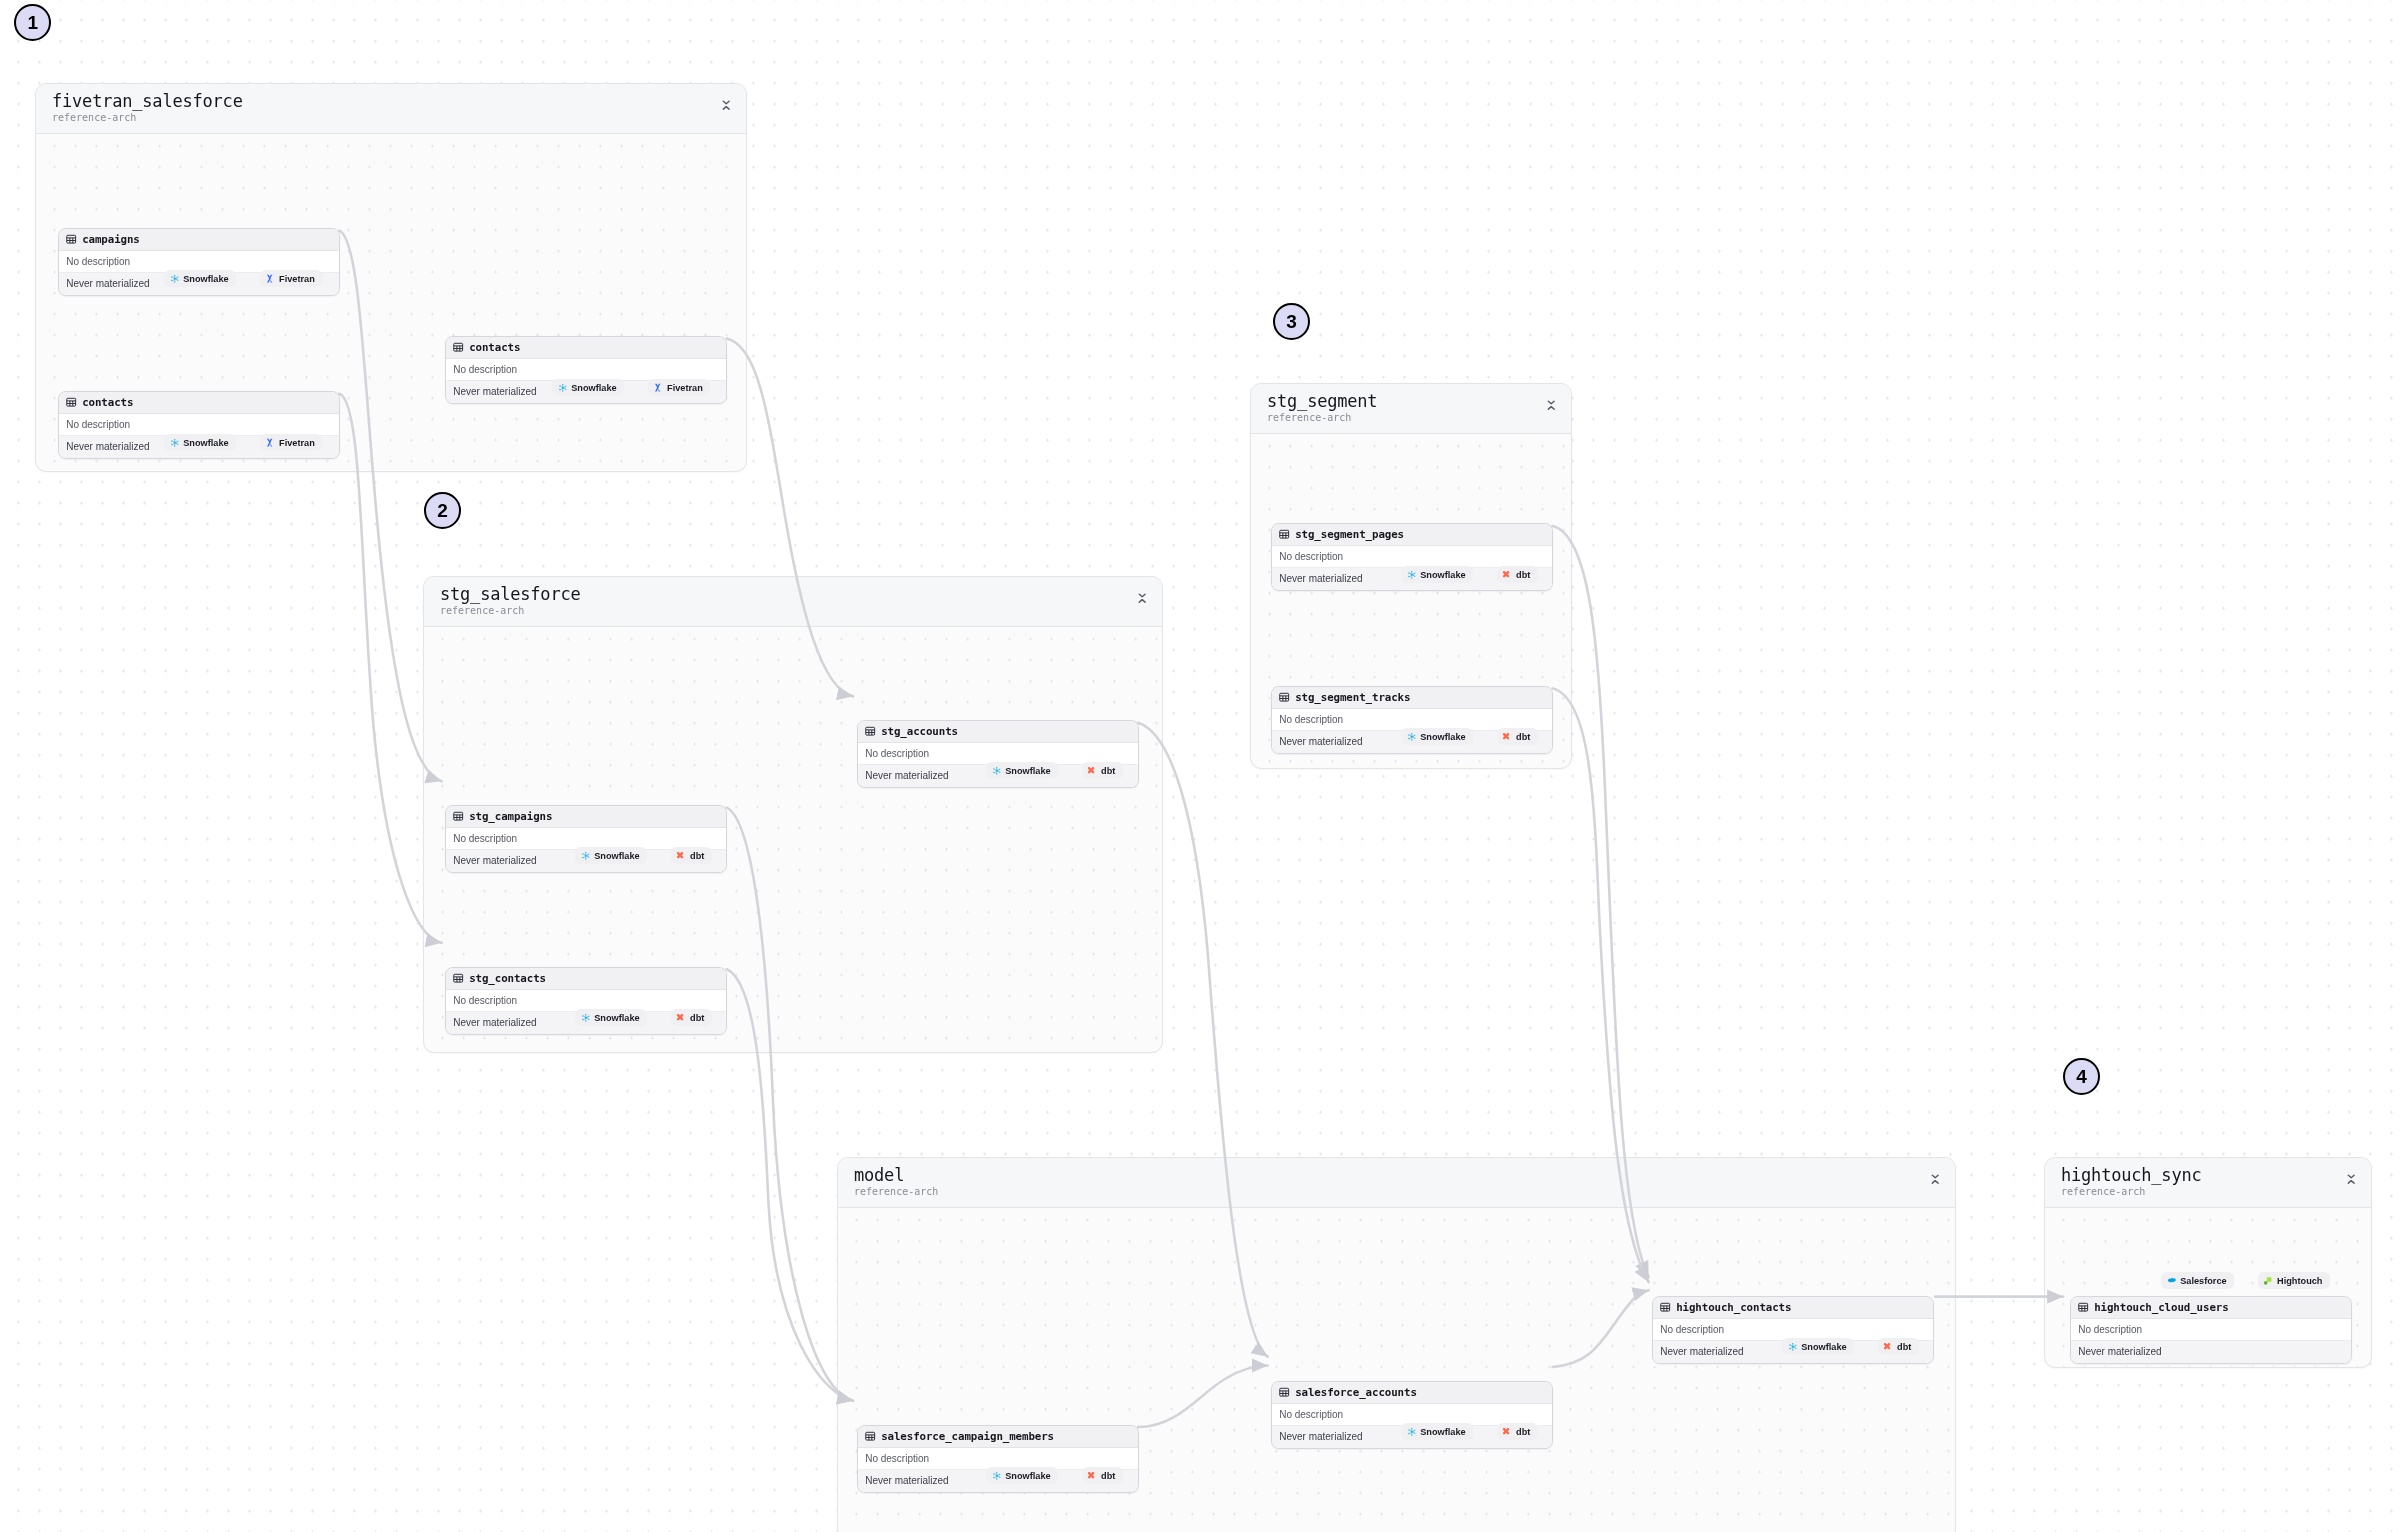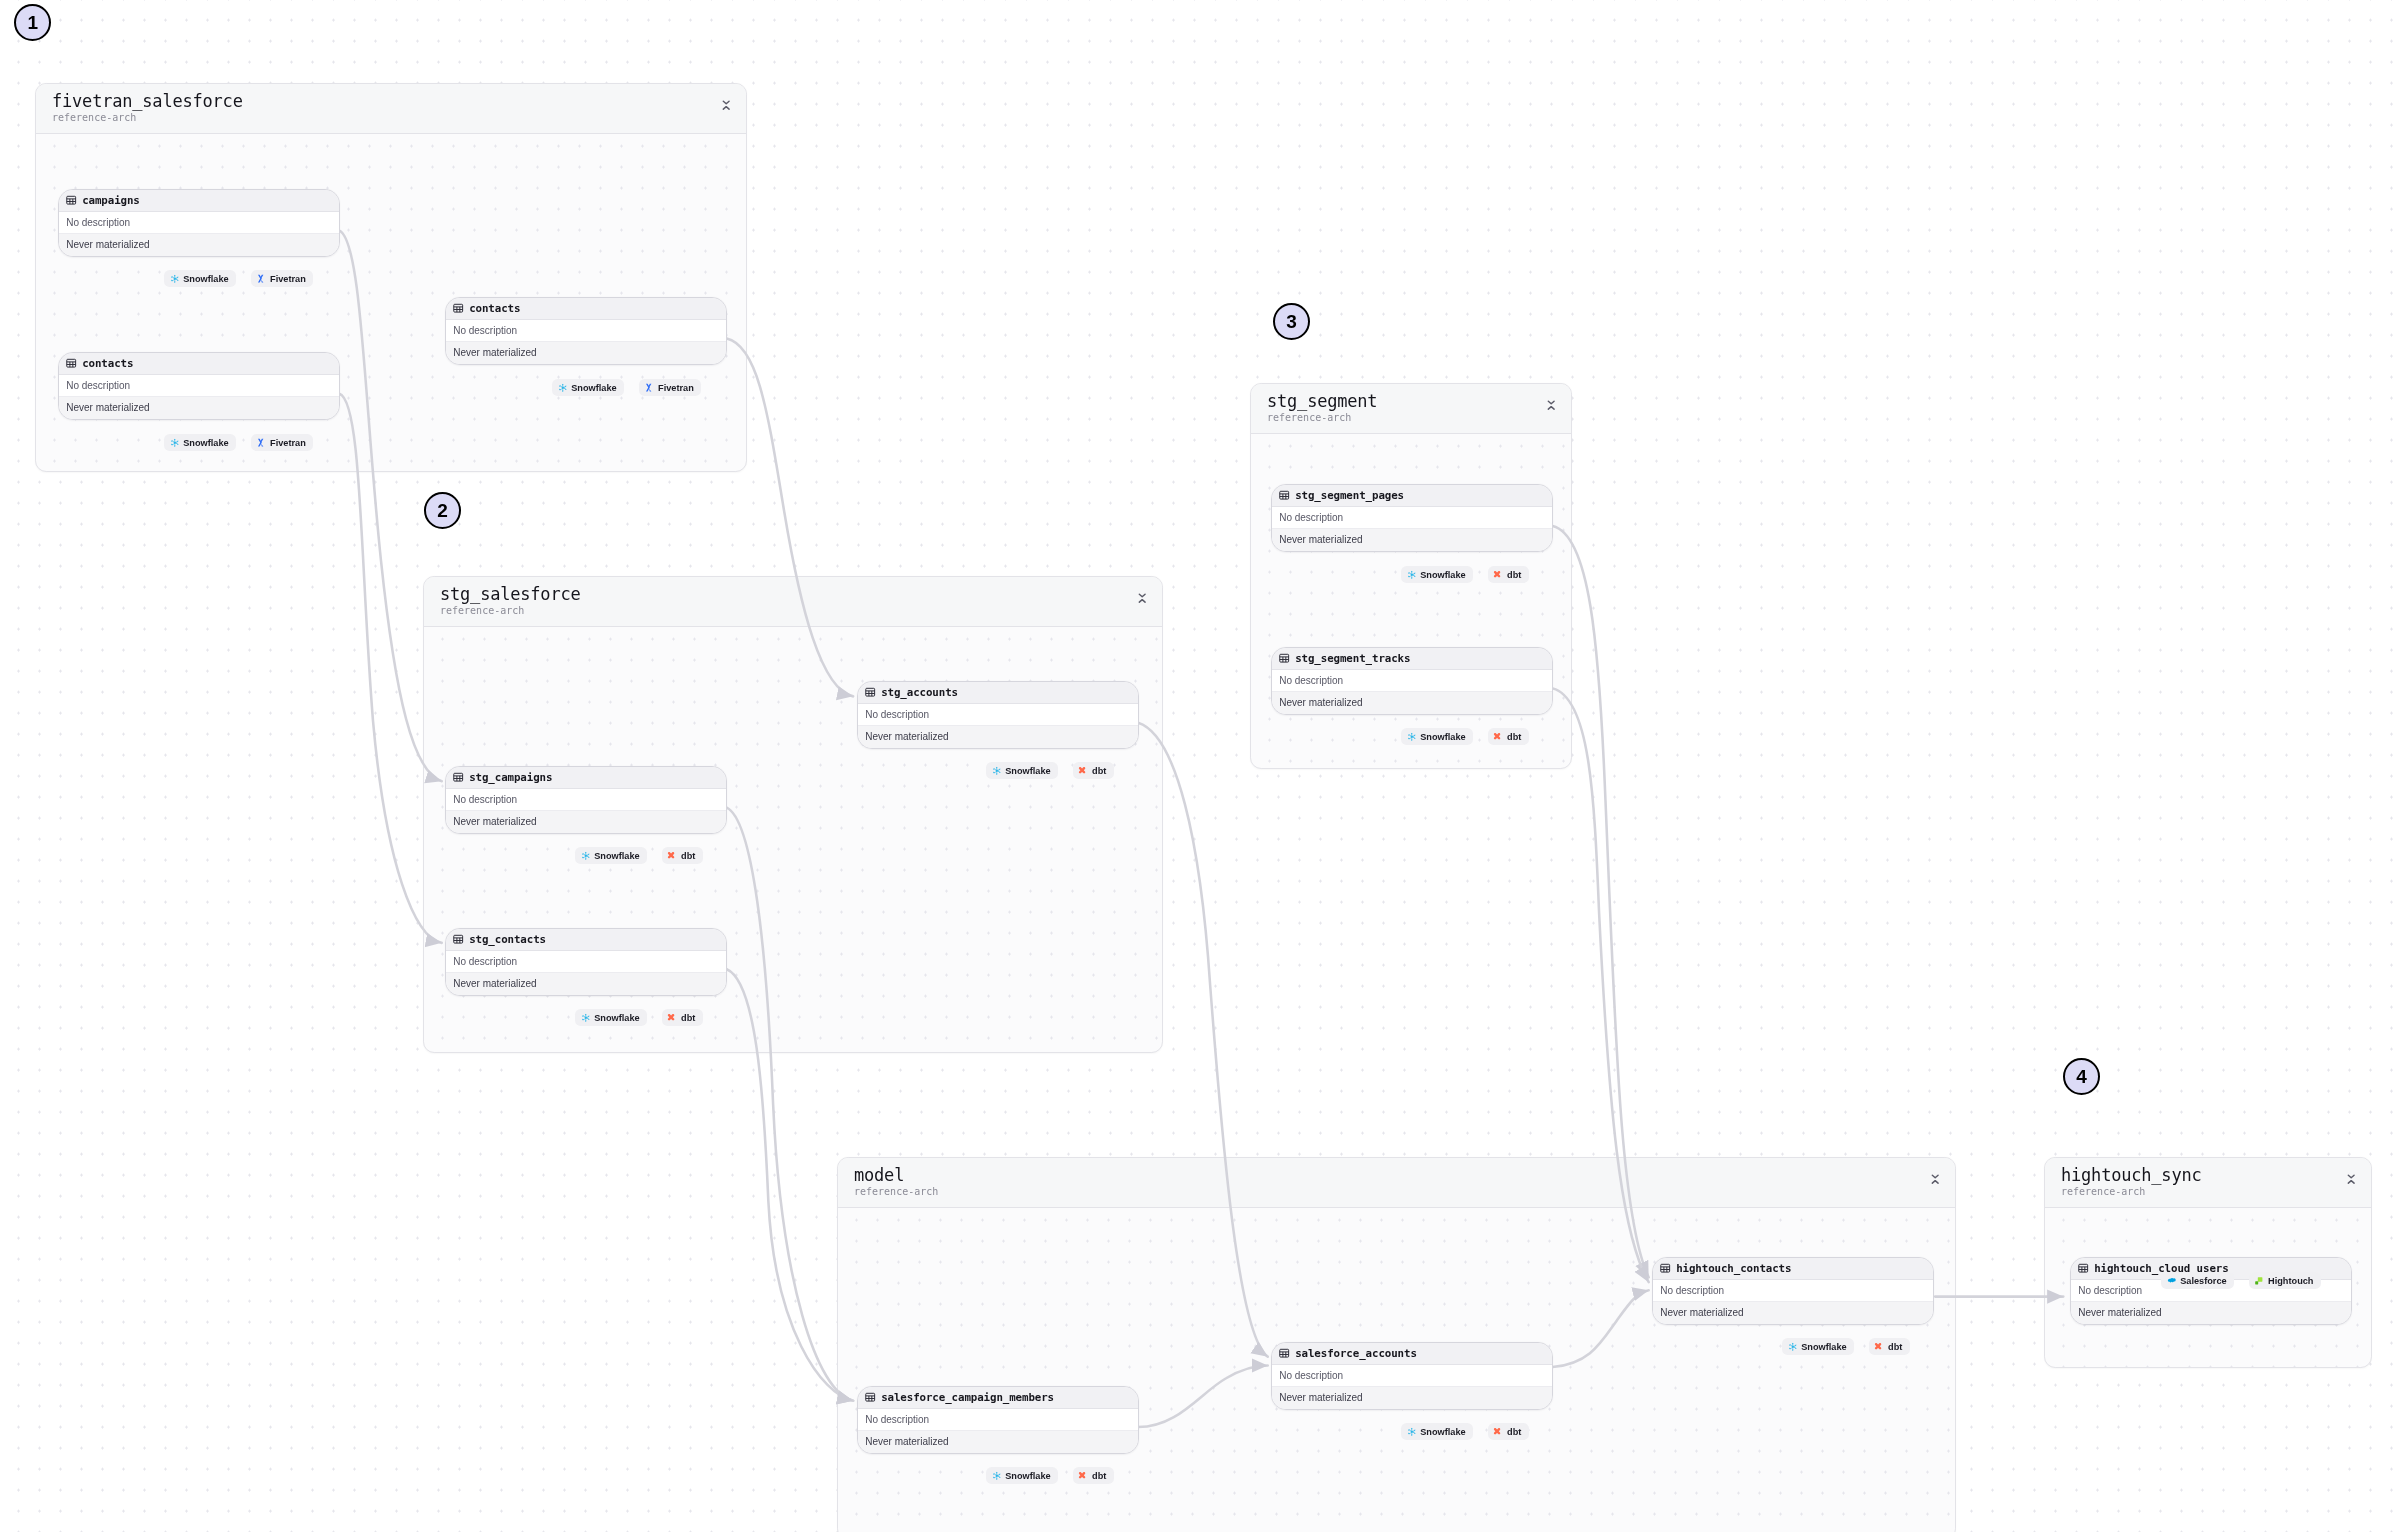--- a/index.html
+++ b/index.html
@@ -82,25 +82,26 @@
     height: 14.4px;
     color: #5b5b68;
   }
   .collapse-icon svg { display:block; }
 
   
   .node {
     position: absolute;
     box-sizing: border-box;
     border: 1.1px solid #d6d6dd;
-    border-radius: 15px;
+    border-radius: 8px;
     background: #ffffff;
     overflow: hidden;
     z-index: 4;
     box-shadow: 0 0.8px 1.6px rgba(20,20,40,0.05);
+    margin-top: 39px;
   }
   .node-title {
     display: flex;
     align-items: center;
     gap: 5.6px;
     height: 21.6px;
     padding: 0 7.2px;
     background: #f1f1f4;
     border-bottom: 0.8px solid #e3e3e8;
     box-sizing: border-box;
@@ -135,21 +136,21 @@
     font-size: 10px;
     color: #3c3c49;
     box-sizing: border-box;
     white-space: nowrap;
   }
 
   
   .badges {
     position: absolute;
     display: flex;
-    gap: 15px;
+    gap: 24px;
     align-items: flex-end;
     z-index: 5;
   }
   .badge {
     display: flex;
     align-items: center;
     gap: 4px;
     height: 17px;
     padding: 0 7.2px 0 5.6px;
     border-radius: 5.6px;

